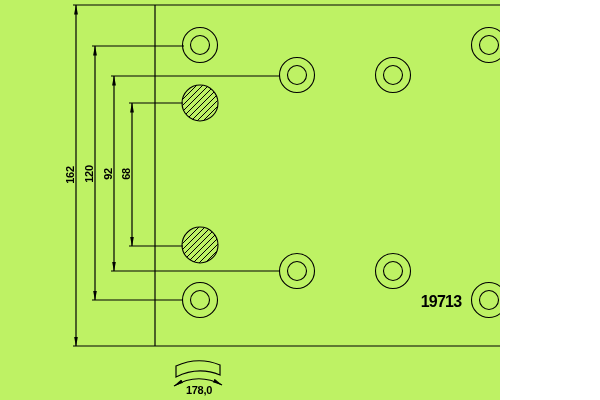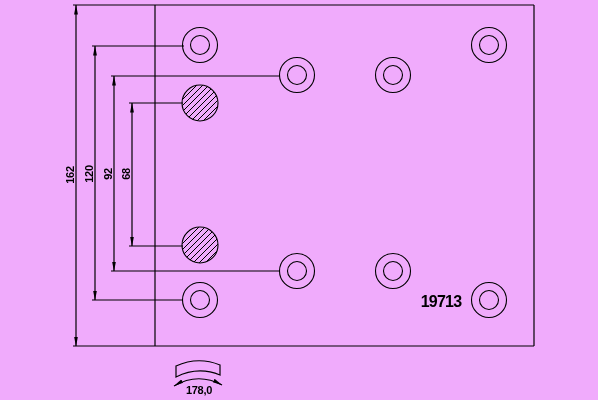--- a/index.html
+++ b/index.html
@@ -2,23 +2,23 @@
 <html><head>
 <meta charset="utf-8">
 <style>
   html, body {
     margin: 0;
     padding: 0;
     background: #ffffff;
   }
   .canvas {
     position: relative;
-    width: 598px;
+    width: 500px;
     height: 400px;
-    background: #f0abfc;
+    background: #bef264;
     overflow: hidden;
     font-family: "Liberation Sans", "DejaVu Sans", sans-serif;
   }
   svg text {
     fill: #000000;
     font-family: "Liberation Sans", "DejaVu Sans", sans-serif;
     font-weight: bold;
   }
   .dim-label {
     font-size: 11px;

